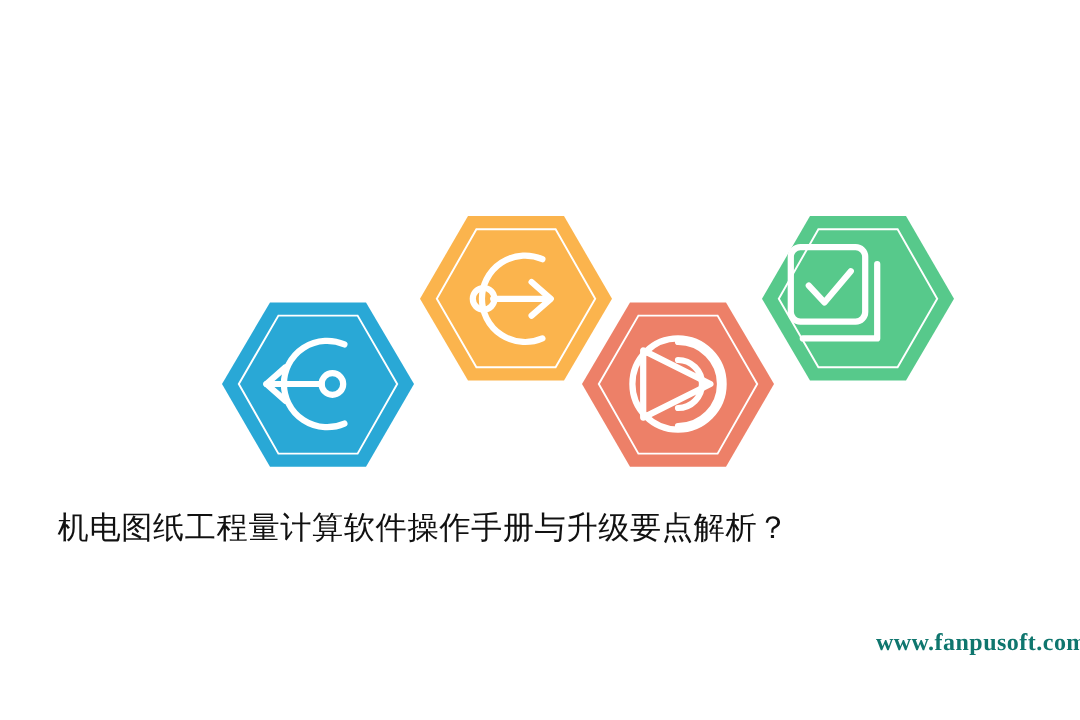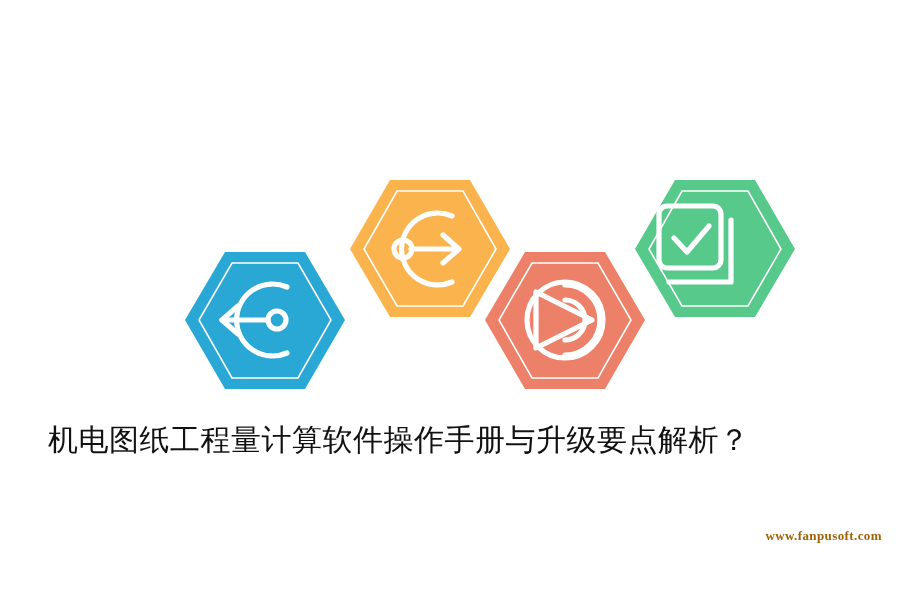--- a/index.html
+++ b/index.html
@@ -37,21 +37,21 @@
     height: 420px;
   }
 
   
   #page-title {
     position: absolute;
     left: 48px;
     top: 418px;
     width: 812px;
     font-family: Liberation Serif, serif;
-    font-size: 30px;
+    font-size: 26px;
     line-height: 44px;
     letter-spacing: 0.5px;
     color: #111111;
     white-space: nowrap;
   }
 
   
   #watermark {
     position: absolute;
     right: 18px;
@@ -79,23 +79,23 @@
     font-size: 25px;
     font-weight: bold;
     color: #7b8aa3;
     letter-spacing: 0px;
     line-height: 32px;
     white-space: nowrap;
   }
   #watermark .logo-url {
     text-align: right;
     font-family: "Liberation Serif", "DejaVu Serif", serif;
-    font-size: 13px;
+    font-size: 20px;
     font-weight: bold;
-    color: #a16207;
+    color: #0f766e;
     letter-spacing: 0.4px;
     line-height: 20px;
     white-space: nowrap;
   }
 </style>
 </head>
 <body>
 
 <div id="canvas">
 

